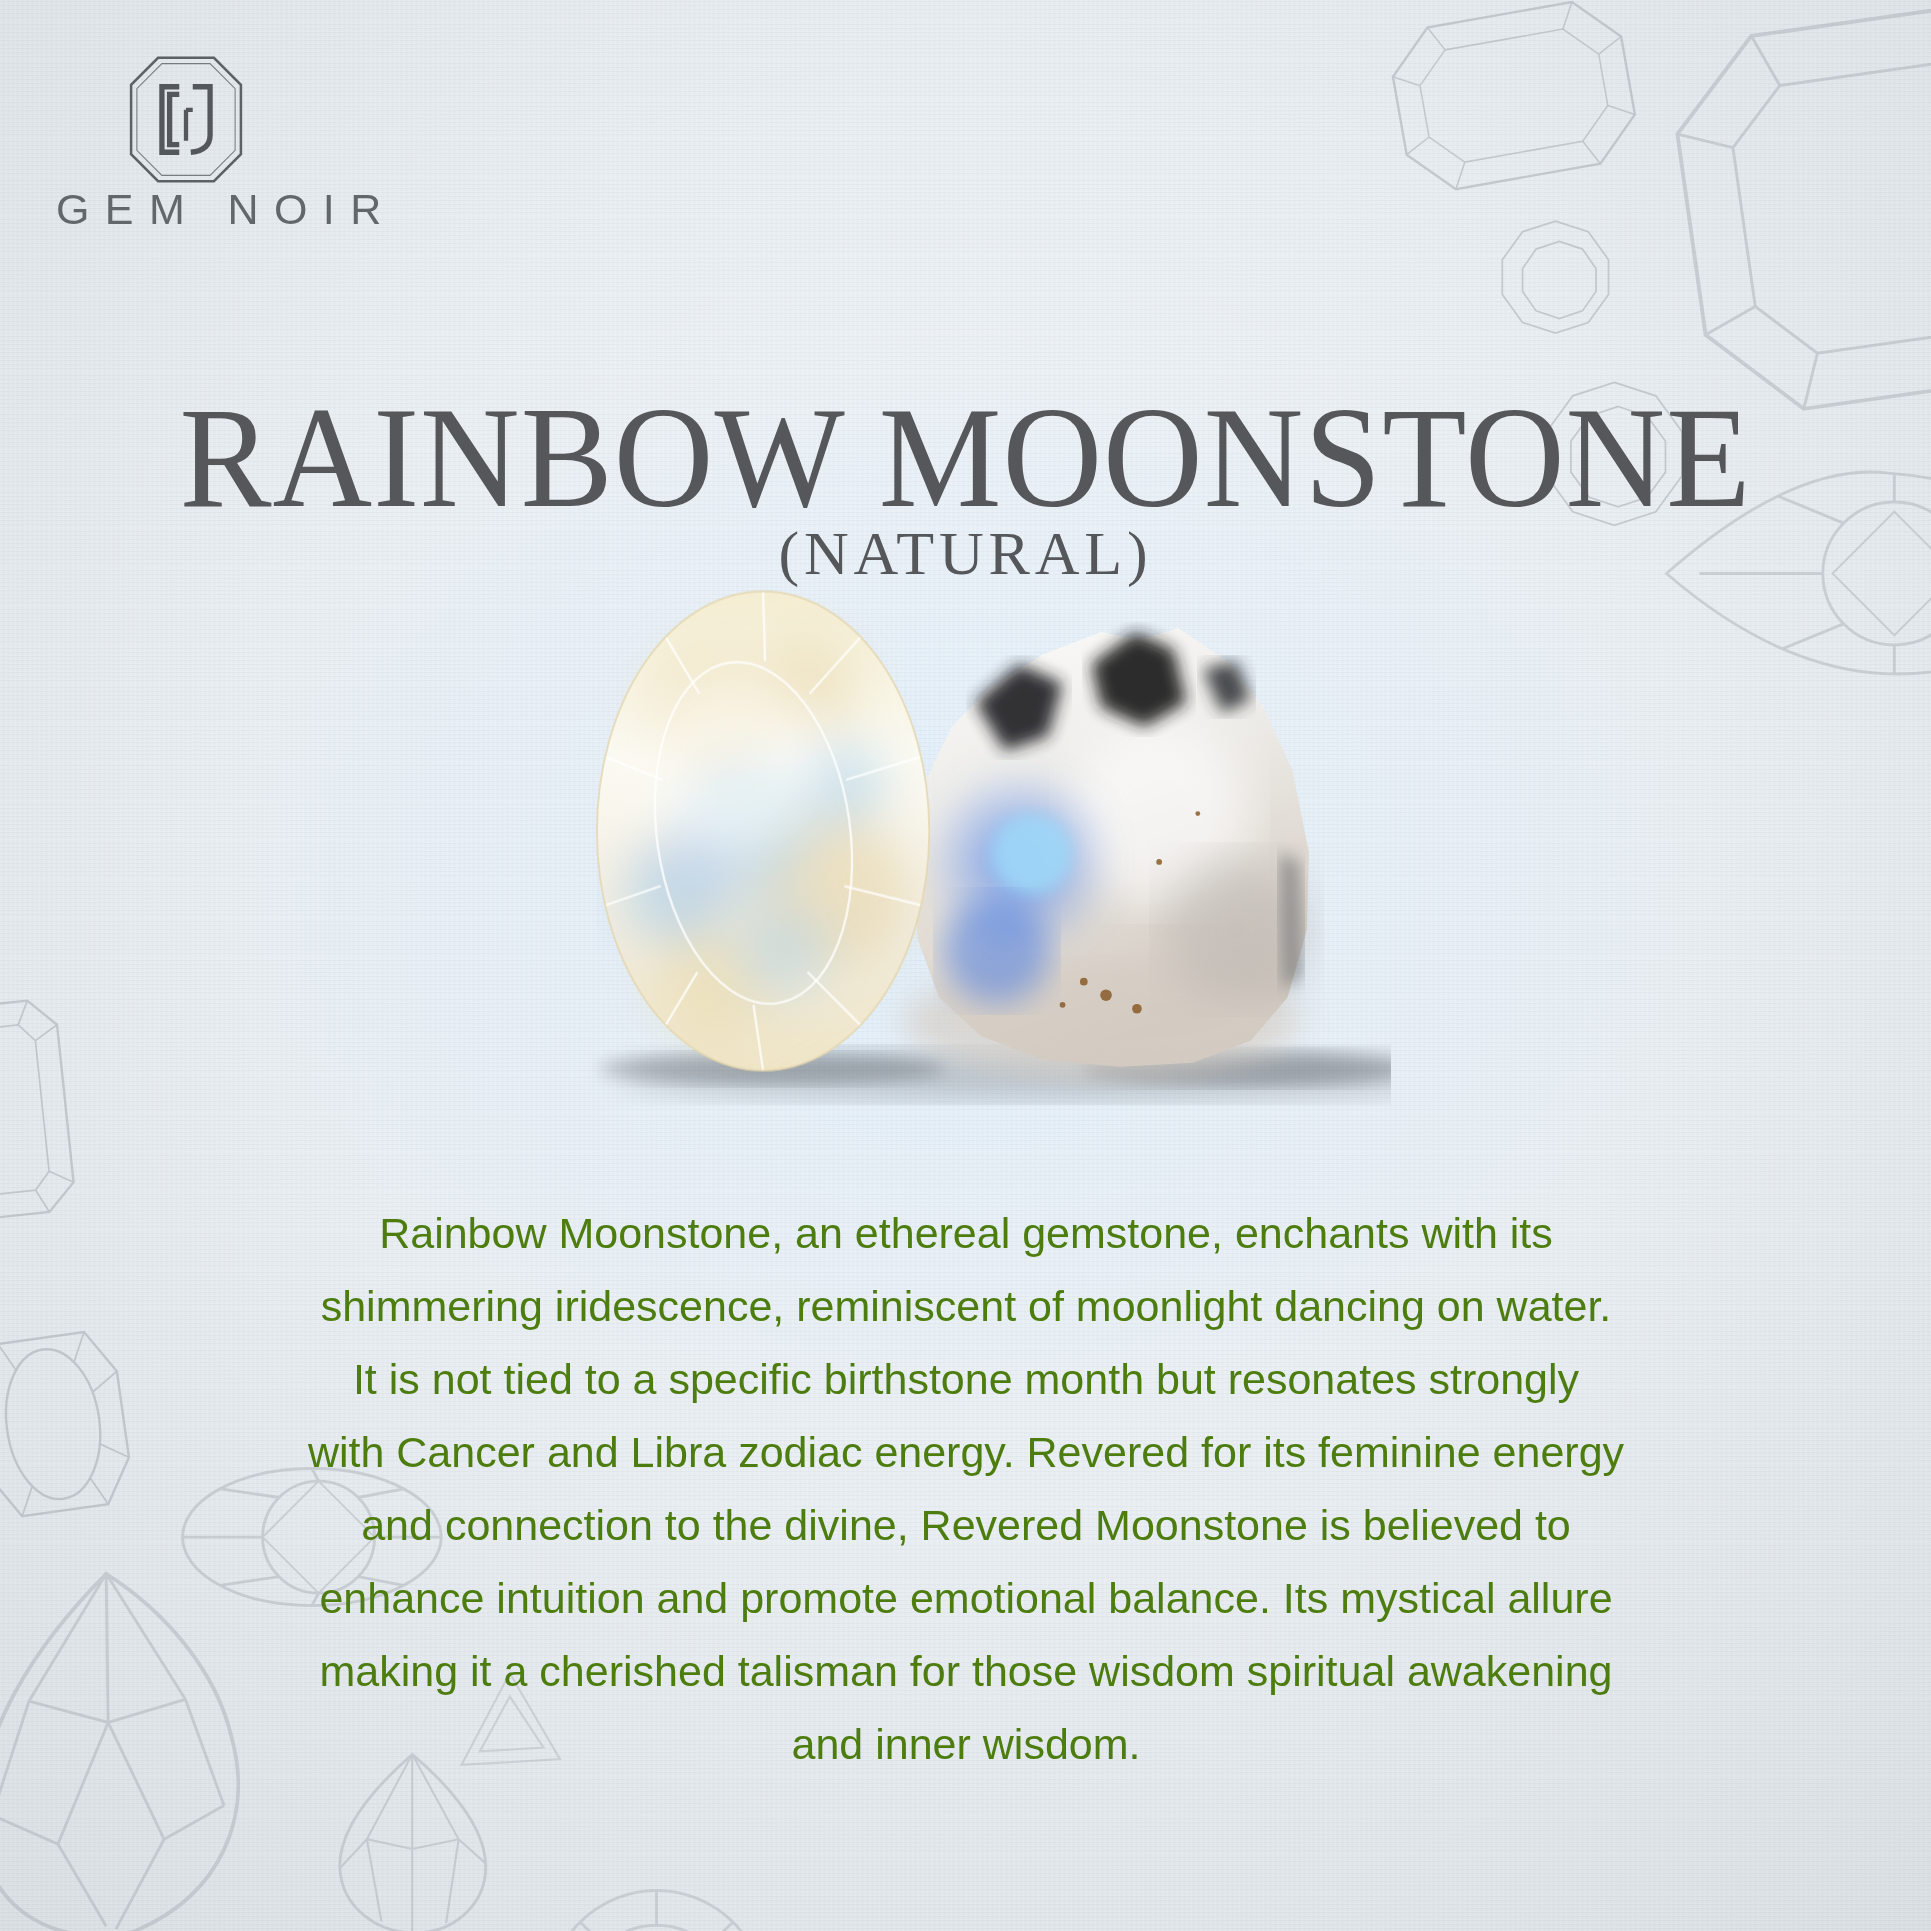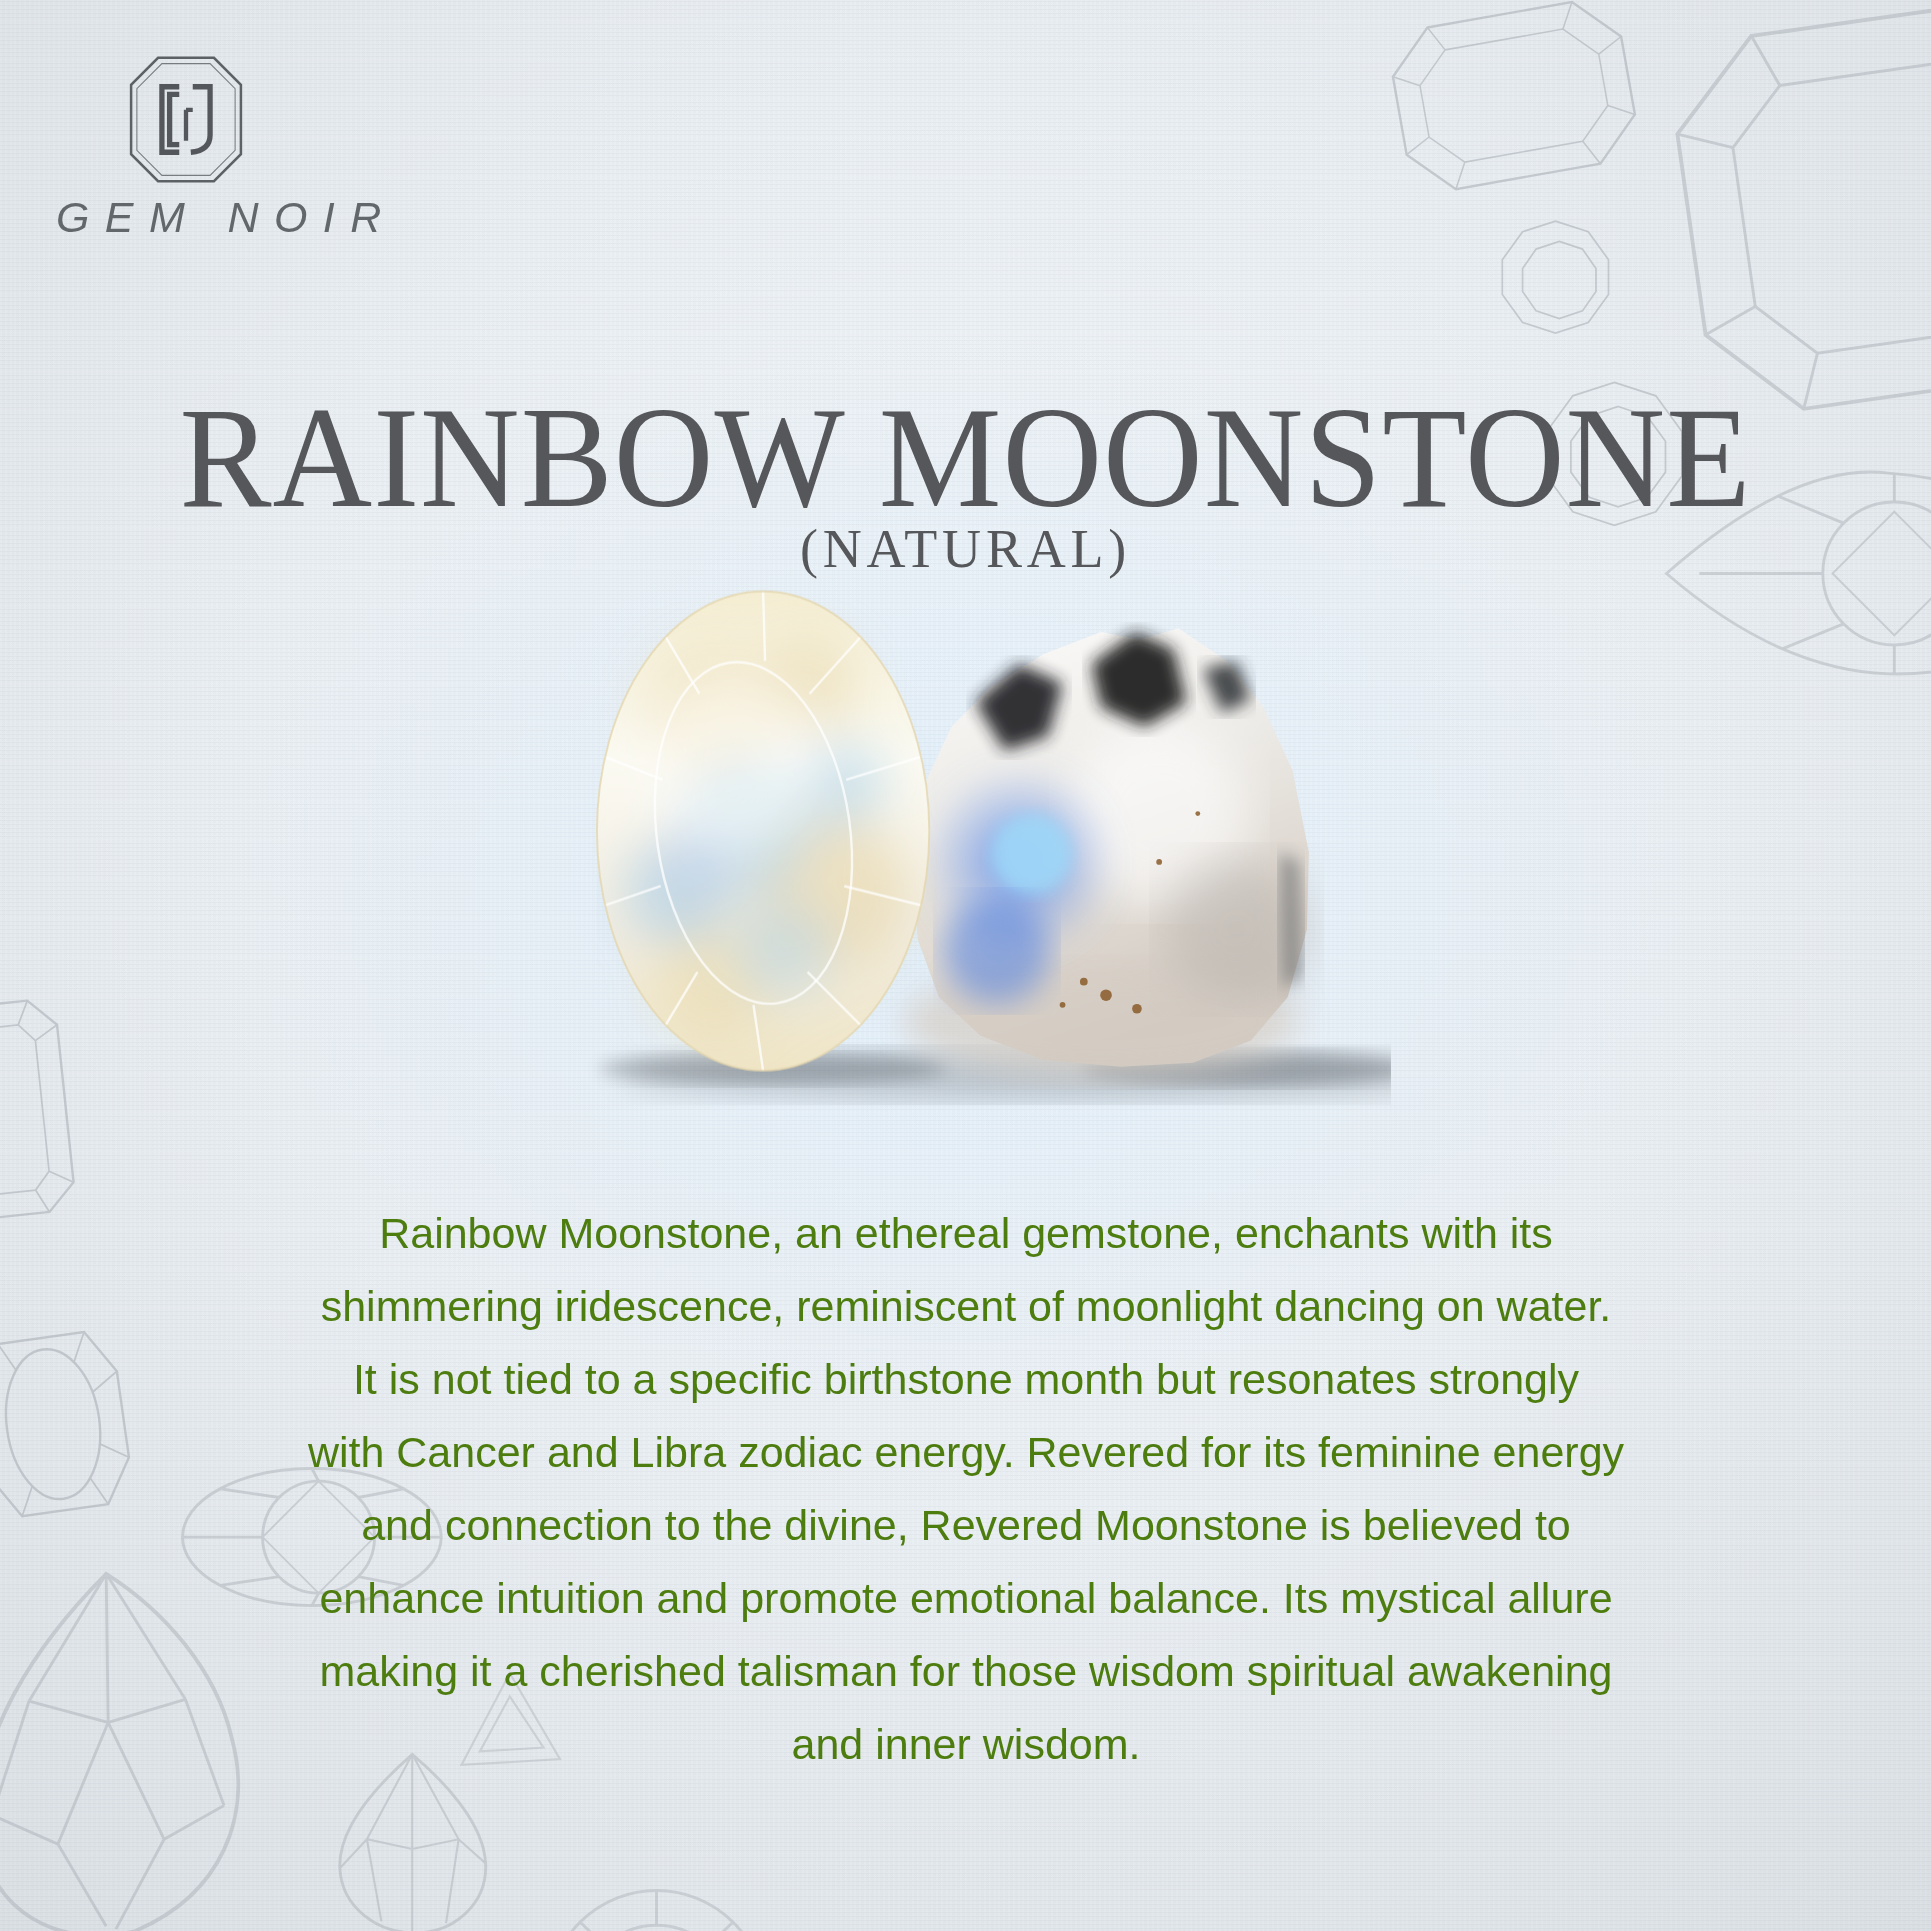--- a/index.html
+++ b/index.html
@@ -15,29 +15,29 @@
   .texture{position:absolute;inset:0;opacity:.8;pointer-events:none;
       background:
         repeating-linear-gradient(180deg, rgba(255,255,255,.07) 0 1px, rgba(95,105,115,.05) 1px 1.9px, rgba(255,255,255,0) 1.9px 3.9px),
         repeating-linear-gradient(90deg, rgba(255,255,255,.025) 0 1.9px, rgba(120,130,140,.02) 1.9px 4.8px);}
 
   .deco{position:absolute;inset:0;}
 
   
   .brand{position:absolute;left:56px;top:54px;width:259px;text-align:center;}
   .brand-logo{display:block;margin:0 auto;}
-  .brand-name{margin-top:8px;font-size:43px;letter-spacing:15.4px;color:#62676c;
-      font-weight:400;white-space:nowrap;font-style:italic;}
+  .brand-name{margin-top:0;font-size:43px;letter-spacing:15.4px;color:#62676c;
+      font-weight:400;white-space:nowrap;}
 
   
   .title{position:absolute;left:0;top:378px;width:100%;text-align:center;
       font-family:"Liberation Serif",serif;font-weight:400;font-size:138px;
       letter-spacing:1px;color:#56575b;transform:scaleY(1.04);white-space:nowrap;}
   .subtitle{position:absolute;left:0;top:518px;width:100%;text-align:center;
-      font-family:"Liberation Serif",serif;font-weight:400;font-size:54px;
+      font-family:"Liberation Serif",serif;font-weight:400;font-size:62px;
       letter-spacing:4.8px;color:#55575a;}
 
   
   .photo{position:absolute;left:425px;top:572px;width:966px;height:546px;}
 
   
   .description{position:absolute;left:97px;top:1197px;width:1738px;
       font-size:43px;line-height:73px;color:#4d7c0f;text-align:center;}
   .description div{white-space:nowrap;}
 </style>

